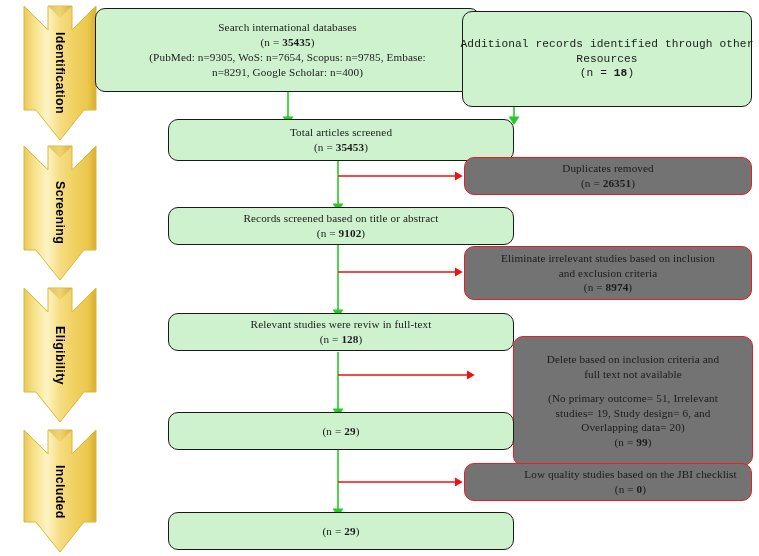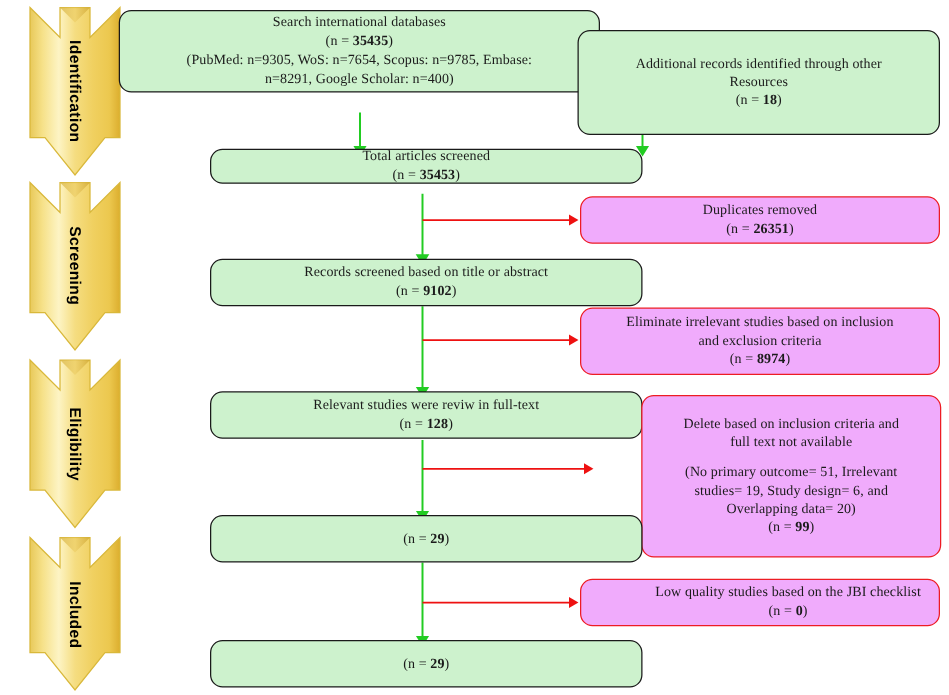--- a/index.html
+++ b/index.html
@@ -35,21 +35,21 @@
     line-height: 1.32;
     color: #1b1b1b;
     letter-spacing: 0.1px;
     z-index: 5;
   }
   .box-green {
     background: #cdf2cd;
     border: 1.6px solid #1a1a1a;
   }
   .box-red {
-    background: #f0abfc;
+    background: #737373;
     border: 1.6px solid #ed1c24;
   }
   .box .ln { display: block; white-space: nowrap; }
   .box b { font-weight: bold; margin-top: 12px; }
   .spacer-line { height: 9px; }
 
   .stage-label {
     position: absolute;
     z-index: 6;
     color: #000000;
@@ -131,34 +131,34 @@
   <div class="stage-label" style="left:49px; top:158px; width:22px; height:110px;">
     <span>Screening</span>
   </div>
   <div class="stage-label" style="left:49px; top:300px; width:22px; height:110px;">
     <span>Eligibility</span>
   </div>
   <div class="stage-label" style="left:49px; top:442px; width:22px; height:100px;">
     <span>Included</span>
   </div>
 
-  <div class="box box-green" style="left:95px; top:8px; width:385px; height:66px;">
+  <div class="box box-green" style="left:95px; top:8px; width:385px; height:84px;">
     <span class="ln">Search international databases</span>
     <span class="ln"><span>(n = </span><b>35435</b><span>)</span></span>
     <span class="ln">(PubMed: n=9305, WoS: n=7654, Scopus: n=9785, Embase:</span>
     <span class="ln">n=8291, Google Scholar: n=400)</span>
   </div>
 
-  <div class="box box-green" style="left:462px; top:24px; width:290px; height:84px;">
+  <div class="box box-green" style="left:462px; top:11px; width:290px; height:96px;font-family:Liberation Mono, monospace;">
     <span class="ln">Additional records identified through other</span>
     <span class="ln">Resources</span>
     <span class="ln"><span>(n = </span><b>18</b><span>)</span></span>
   </div>
 
-  <div class="box box-green" style="left:168px; top:119px; width:346px; height:28px;">
+  <div class="box box-green" style="left:168px; top:119px; width:346px; height:42px;">
     <span class="ln">Total articles screened</span>
     <span class="ln"><span>(n = </span><b>35453</b><span>)</span></span>
   </div>
 
   <div class="box box-red" style="left:464px; top:157px; width:288px; height:38px;">
     <span class="ln">Duplicates removed</span>
     <span class="ln"><span>(n = </span><b>26351</b><span>)</span></span>
   </div>
 
   <div class="box box-green" style="left:168px; top:207px; width:346px; height:38px;text-align:center;">
@@ -170,21 +170,21 @@
     <span class="ln">Eliminate irrelevant studies based on inclusion</span>
     <span class="ln">and exclusion criteria</span>
     <span class="ln"><span>(n = </span><b>8974</b><span>)</span></span>
   </div>
 
   <div class="box box-green" style="left:168px; top:313px; width:346px; height:38px;justify-content:center;">
     <span class="ln">Relevant studies were reviw in full-text</span>
     <span class="ln"><span>(n = </span><b>128</b><span>)</span></span>
   </div>
 
-  <div class="box box-red" style="left:513px; top:316px; width:240px; height:130px;">
+  <div class="box box-red" style="left:513px; top:336px; width:240px; height:130px;">
     <span class="ln">Delete based on inclusion criteria and</span>
     <span class="ln">full text not available</span>
     <span class="spacer-line"></span>
     <span class="ln">(No primary outcome= 51, Irrelevant</span>
     <span class="ln">studies= 19, Study design= 6, and</span>
     <span class="ln">Overlapping data= 20)</span>
     <span class="ln"><span>(n = </span><b>99</b><span>)</span></span>
   </div>
 
   <div class="box box-green" style="left:168px; top:412px; width:346px; height:38px;">

